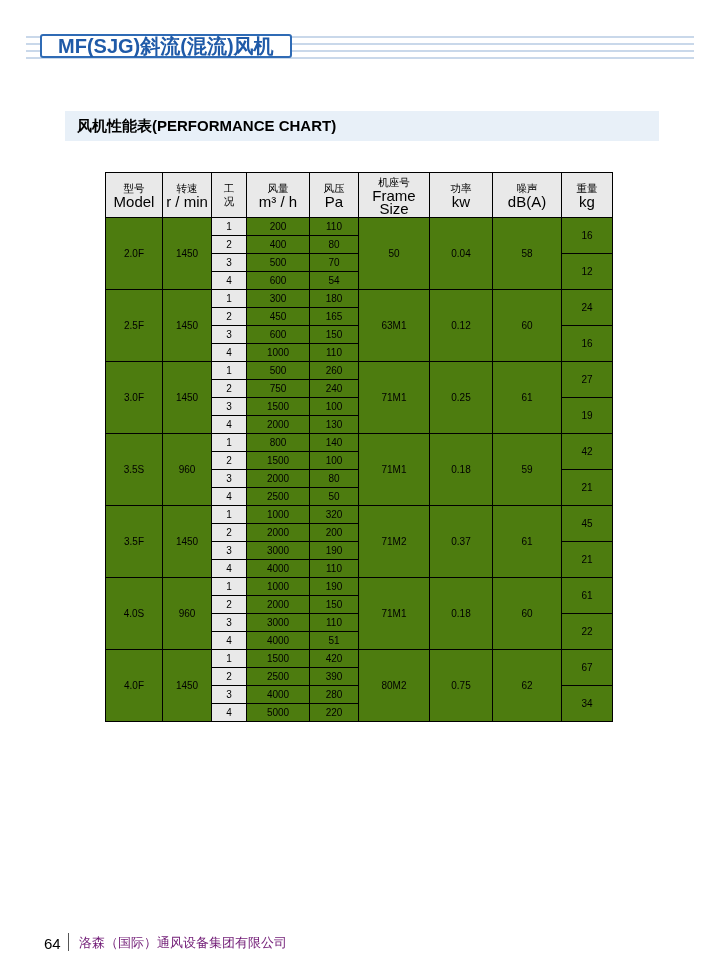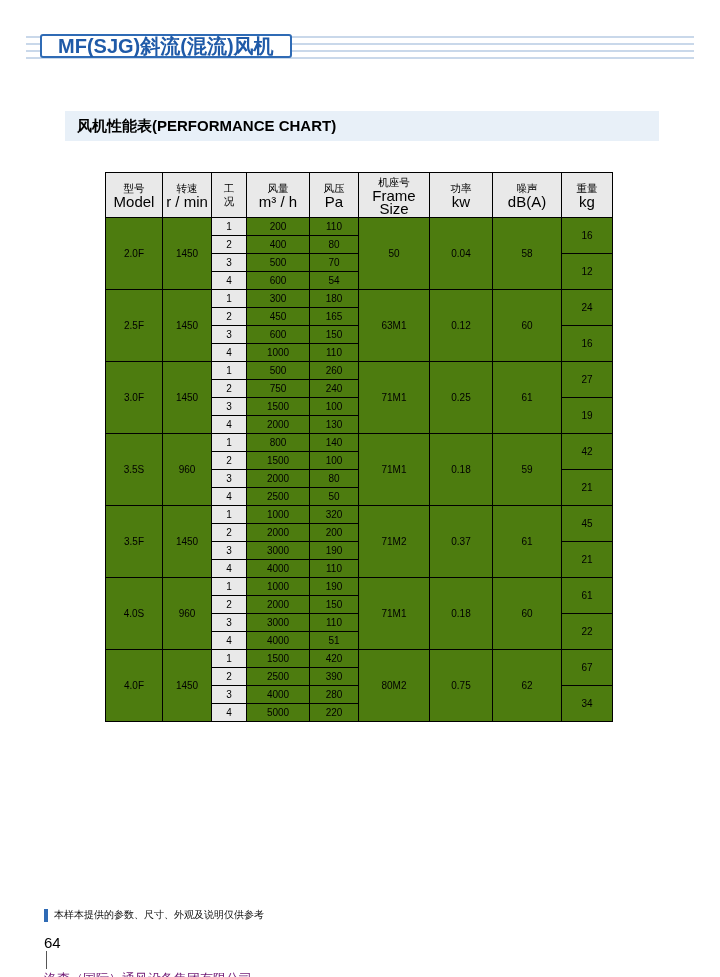--- a/index.html
+++ b/index.html
@@ -151,24 +151,23 @@
     height: 13px;
     background: #2f6bb5;
     margin-right: 6px;
   }
   .footer-note {
     font-size: 10px;
     color: #111;
     white-space: nowrap;
   }
   .footer-line2 {
-    margin-top: 12px;
+    margin-top: 25px;
     display: flex;
-    align-items: flex-start;
-    flex-direction: column;
+    align-items: flex-end;
   }
   .page-number {
     font-size: 15px;
     color: #000;
     width: 22px;
     text-align: left;
   }
   .footer-divider {
     width: 1px;
     height: 18px;
@@ -430,24 +429,20 @@
         </tr>
         <tr>
           <td class="col-cond cell-cond">4</td>
           <td class="col-flow">5000</td>
           <td class="col-press">220</td>
         </tr>
       </tbody>
   </table>
 
   <div class="footer">
-    <div class="footer-note-wrap">
-      <div class="footer-bar"></div>
-      <span class="footer-note">本样本提供的参数、尺寸、外观及说明仅供参考</span>
-    </div>
     <div class="footer-line2">
       <span class="page-number">64</span>
       <div class="footer-divider"></div>
       <span class="company">洛森（国际）通风设备集团有限公司</span>
     </div>
   </div>
 
 </div>
 
 </body></html>

